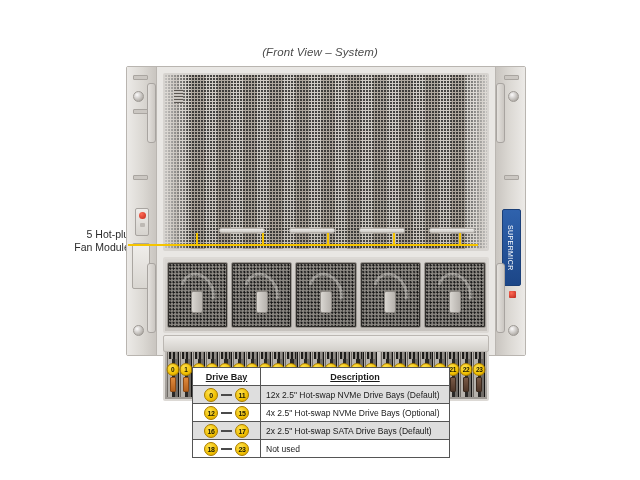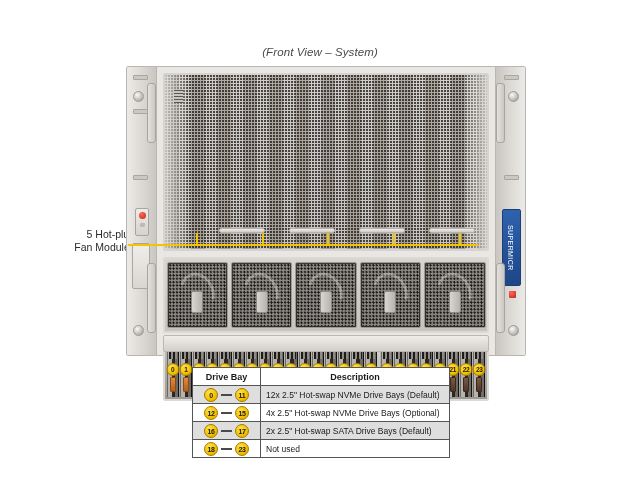--- a/index.html
+++ b/index.html
@@ -314,20 +314,21 @@
     border: 1px solid #555555;
     padding: 0 5px;
     height: 18px;
     vertical-align: middle;
   }
   .spec-table th {
     font-weight: bold;
     text-align: center;
     background: #ffffff;
     font-size: 9px;
+    text-decoration: underline;
   }
   .spec-table th.c-bay { width: 68px; }
   .spec-table tr.shaded td { background: #dedede; }
   .spec-table tr.plain td { background: #ffffff; }
   .bay-cell { text-align: center; white-space: nowrap; }
   .pill {
     display: inline-block;
     width: 14px; height: 14px;
     border-radius: 50%;
     background: radial-gradient(circle at 36% 30%,#ffe14d,#f0bf00 62%,#cf9a00);

